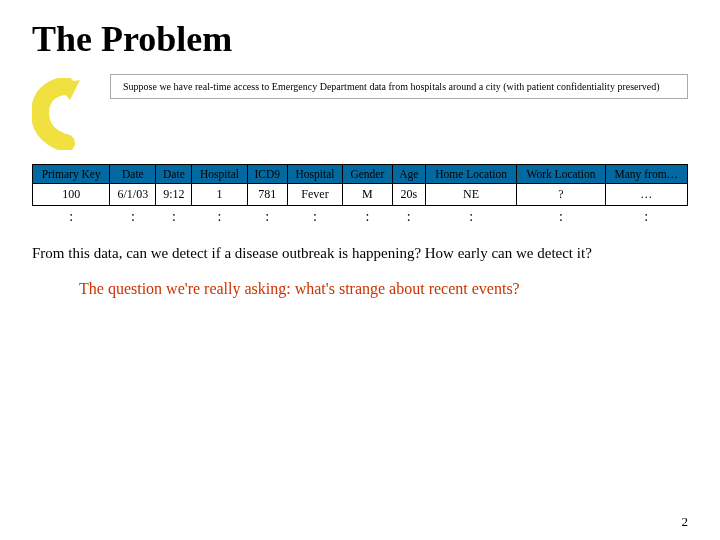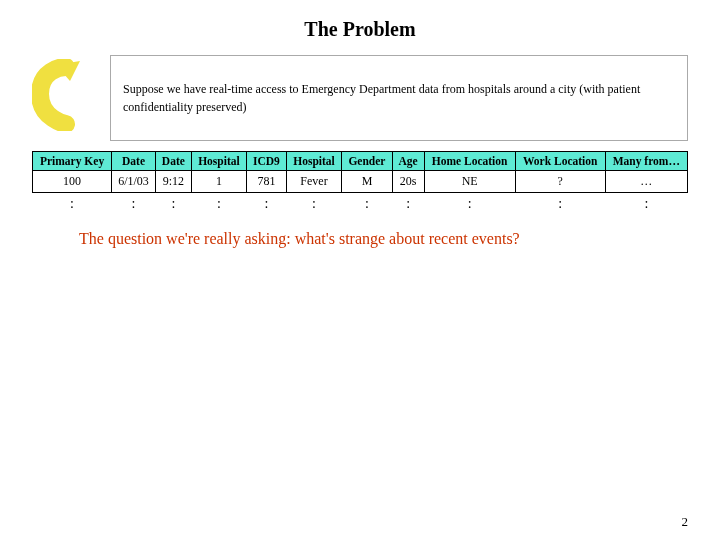--- a/index.html
+++ b/index.html
@@ -16,44 +16,43 @@
     .page {
       width: 720px;
       height: 540px;
       padding: 18px 32px 12px 32px;
       display: flex;
       flex-direction: column;
       gap: 10px;
     }
 
     .title {
-      text-align: center;
-      font-size: 20px;
+      font-size: 36px;
       font-weight: bold;
       color: #000;
       margin-bottom: 4px;
     }
 
     .content-area {
       display: flex;
       flex-direction: row;
       gap: 10px;
       align-items: flex-start;
     }
 
     .arrow-icon {
       flex-shrink: 0;
       width: 68px;
       margin-top: 4px;
     }
 
     .description-box {
       border: 1px solid #aaa;
-      padding: 24px 12px;
-      font-size: 12px;
+      padding: 4px 12px;
+      font-size: 10px;
       line-height: 1.5;
       color: #000;
       flex: 1;
     }
 
     .table-section {
       width: 100%;
       overflow-x: auto;
     }
 
@@ -64,22 +63,22 @@
     }
 
     table th, table td {
       border: 1px solid #000;
       padding: 3px 5px;
       text-align: center;
       color: #000;
     }
 
     table th {
-      background: #5eead4;
-      font-weight: bold;
+      background: #0369a1;
+      font-weight: normal;
       font-size: 11.5px;
     }
 
     .dots-row td {
       border: none;
       text-align: center;
       font-size: 14px;
     }
 
     .body-text {
@@ -175,20 +174,21 @@
             <td>:</td>
             <td>:</td>
             <td>:</td>
             <td>:</td>
             <td>:</td>
           </tr>
         </tbody>
     </table>
   </div>
 
+  <div class="body-text">From this data, can we detect if a disease outbreak is happening?  How early can we detect it?</div>
 
   <div class="question-text">
     <span>The question we're really asking: what's strange about recent events?</span>
   </div>
 
 </div>
 
 <div class="slide-number">2</div>
 
 </body></html>

